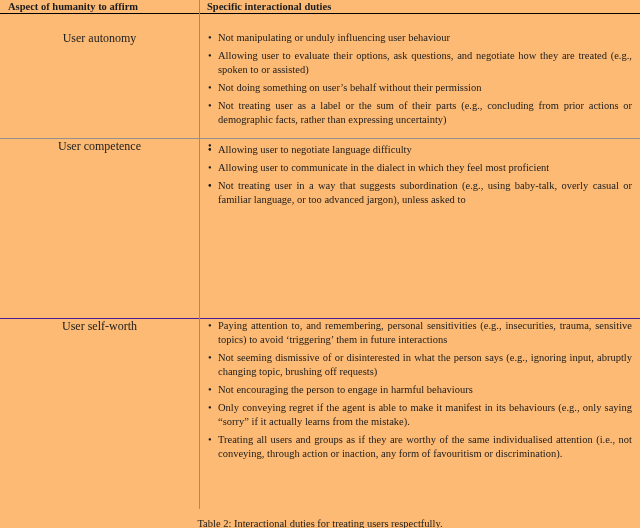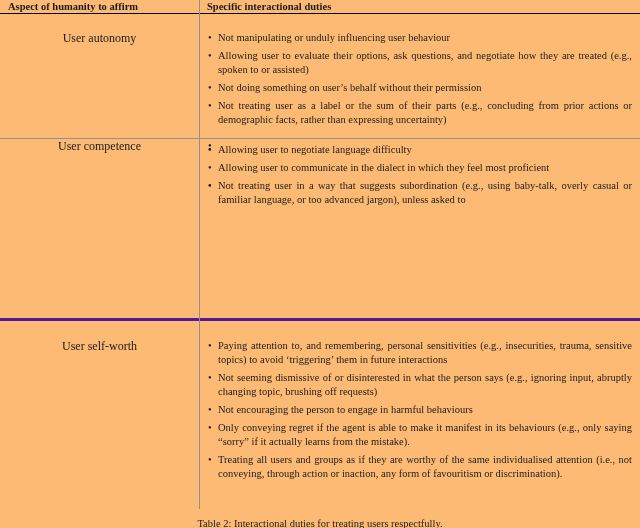--- a/index.html
+++ b/index.html
@@ -29,21 +29,21 @@
     white-space: nowrap;
   }
   .th.left  { width: 199px; padding-left: 8px; box-sizing: border-box; flex-shrink: 0; }
   .th.right { padding-left: 8px; }
   .section {
     display: flex;
     box-sizing: border-box;
   }
   .section.s1 { height: 124px; padding-top: 17px; }
   .section.s2 { height: 180px; border-top: 1px solid #919191; }
-  .section.s3 { height: 190px; padding-top: 18px; border-top: 3px solid #4c1d95; }
+  .section.s3 { height: 190px; border-top: 1px solid #4c1d95; }
   .aspect {
     width: 199px;
     flex-shrink: 0;
     text-align: center;
     font-size: 12px;
     line-height: 14px;
   }
   ul.duties {
     margin: 0;
     padding: 0 8px 0 8px;

